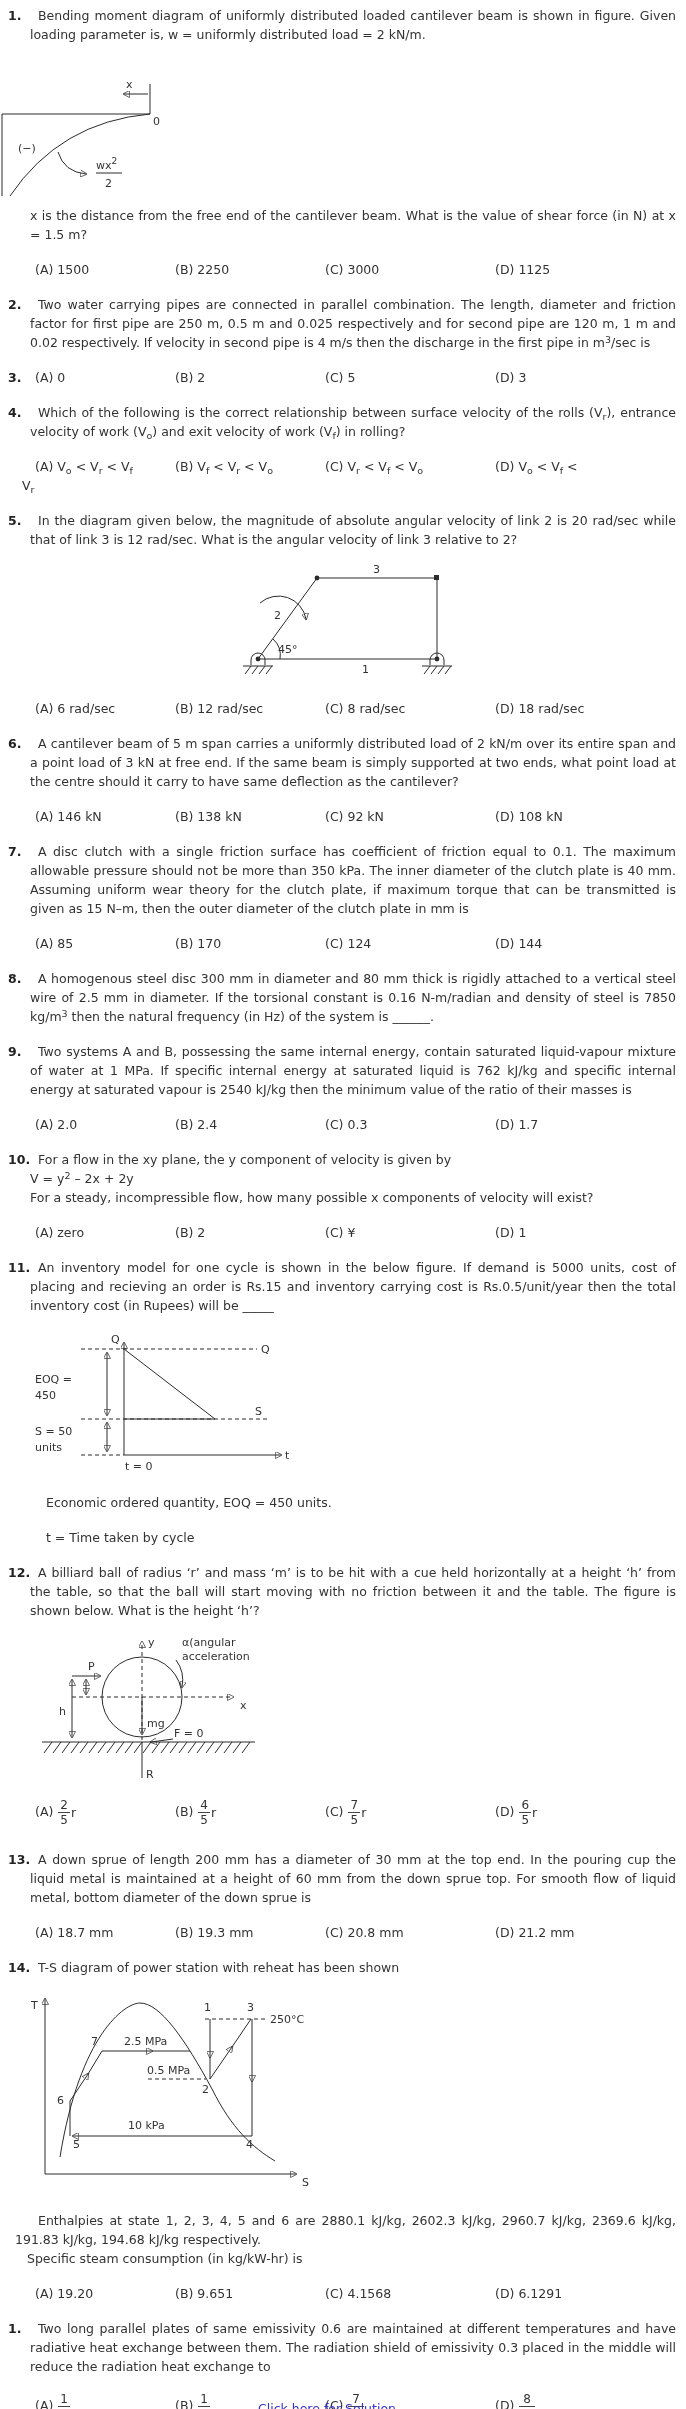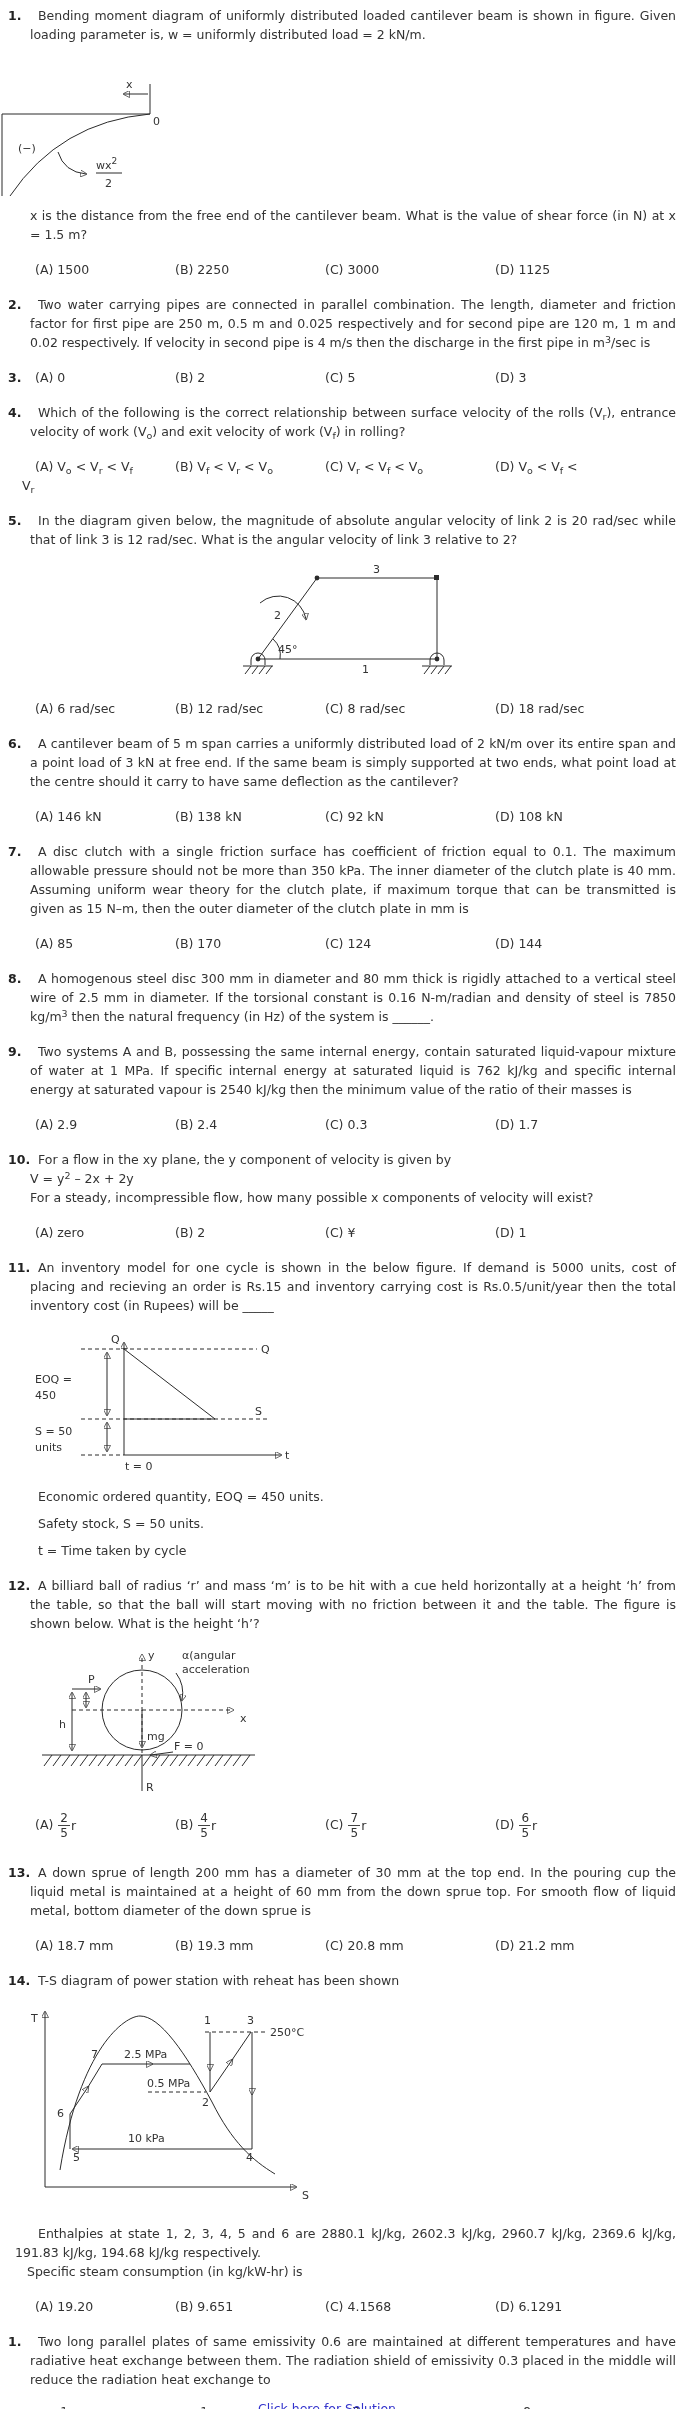--- a/index.html
+++ b/index.html
@@ -15,21 +15,21 @@
   .q { position: relative; padding-left: 22px; margin-bottom: 16px; }
   .qnum { position: absolute; left: 0; top: 0; font-weight: bold; color: #222; }
   .qp { margin: 0; text-align: justify; }
   .qp.first { text-indent: 8px; }
   sup, sub { font-size: 9.5px; line-height: 0; }
   sup { vertical-align: 4px; }
   sub { vertical-align: -3px; }
   .opts { display: grid; grid-template-columns: 140px 150px 170px auto; margin-left: 5px; margin-top: 16px; }
   .opt { white-space: nowrap; }
   .opt-overflow { margin-left: -8px; }
-  .legend p { margin: 8px; }
+  .legend p { margin: 16px; }
   .fig { display: block; margin: 12px 0 10px 0; }
   .fig text { font-size: 11px; fill: #333; font-family: "DejaVu Sans", sans-serif; }
   .fig path, .fig line, .fig circle { stroke: #2b2b2b; stroke-width: 1; fill: none; }
   .fig .dash { stroke-dasharray: 4,3; }
   .fig .fill { fill: #2b2b2b; stroke: none; }
   .frac { display: inline-block; text-align: center; vertical-align: middle; margin-left: 5px; font-size: 12px; line-height: 14px; }
   .fn { display: block; border-bottom: 1px solid #444; padding: 0 2px; }
   .fd { display: block; }
   .fsuf { display: inline-block; vertical-align: middle; margin-left: 1px; }
   .optfrac .opt { min-height: 36px; }
@@ -160,21 +160,21 @@
 
   <section class="q">
     <span class="qnum">8.</span>
     <p class="qp first">A homogenous steel disc 300 mm in diameter and 80 mm thick is rigidly attached to a vertical steel wire of 2.5 mm in diameter. If the torsional constant is 0.16 N-m/radian and density of steel is 7850 kg/m<sup>3</sup> then the natural frequency (in Hz) of the system is ______.</p>
   </section>
 
   <section class="q">
     <span class="qnum">9.</span>
     <p class="qp first">Two systems A and B, possessing the same internal energy, contain saturated liquid-vapour mixture of water at 1 MPa. If specific internal energy at saturated liquid is 762 kJ/kg and specific internal energy at saturated vapour is 2540 kJ/kg then the minimum value of the ratio of their masses is</p>
     <div class="opts">
-      <div class="opt"><span>(A)</span> <span>2.9</span></div>
+      <div class="opt"><span>(A)</span> <span>2.0</span></div>
       <div class="opt"><span>(B)</span> <span>2.4</span></div>
       <div class="opt"><span>(C)</span> <span>0.3</span></div>
       <div class="opt"><span>(D)</span> <span>1.7</span></div>
     </div>
   </section>
 
   <section class="q">
     <span class="qnum">10.</span>
     <p class="qp first">For a flow in the xy plane, the y component of velocity is given by</p>
     <p class="qp">V = y<sup>2</sup> – 2x + 2y</p>
@@ -210,21 +210,20 @@
       <path d="M88 26 V88" marker-start="url(#f3a)" marker-end="url(#f3a)"></path>
       <text x="16" y="56">EOQ =</text>
       <text x="16" y="72">450</text>
       <path d="M88 96 V124" marker-start="url(#f3a)" marker-end="url(#f3a)"></path>
       <text x="16" y="108">S = 50</text>
       <text x="16" y="124">units</text>
       <text x="106" y="143">t = 0</text>
     </svg>
     <div class="legend">
       <p>Economic ordered quantity, EOQ = 450 units.</p>
-      <p>Safety stock, S = 50 units.</p>
       <p>t = Time taken by cycle</p>
     </div>
   </section>
 
   <section class="q">
     <span class="qnum">12.</span>
     <p class="qp first">A billiard ball of radius ‘r’ and mass ‘m’ is to be hit with a cue held horizontally at a height ‘h’ from the table, so that the ball will start moving with no friction between it and the table. The figure is shown below. What is the height ‘h’?</p>
     <svg class="fig" width="310" height="150" viewBox="0 0 310 150" style="margin-left:0">
       <defs>
         <marker id="f4a" viewBox="0 0 10 10" refX="8" refY="5" markerWidth="7" markerHeight="7" orient="auto-start-reverse">

